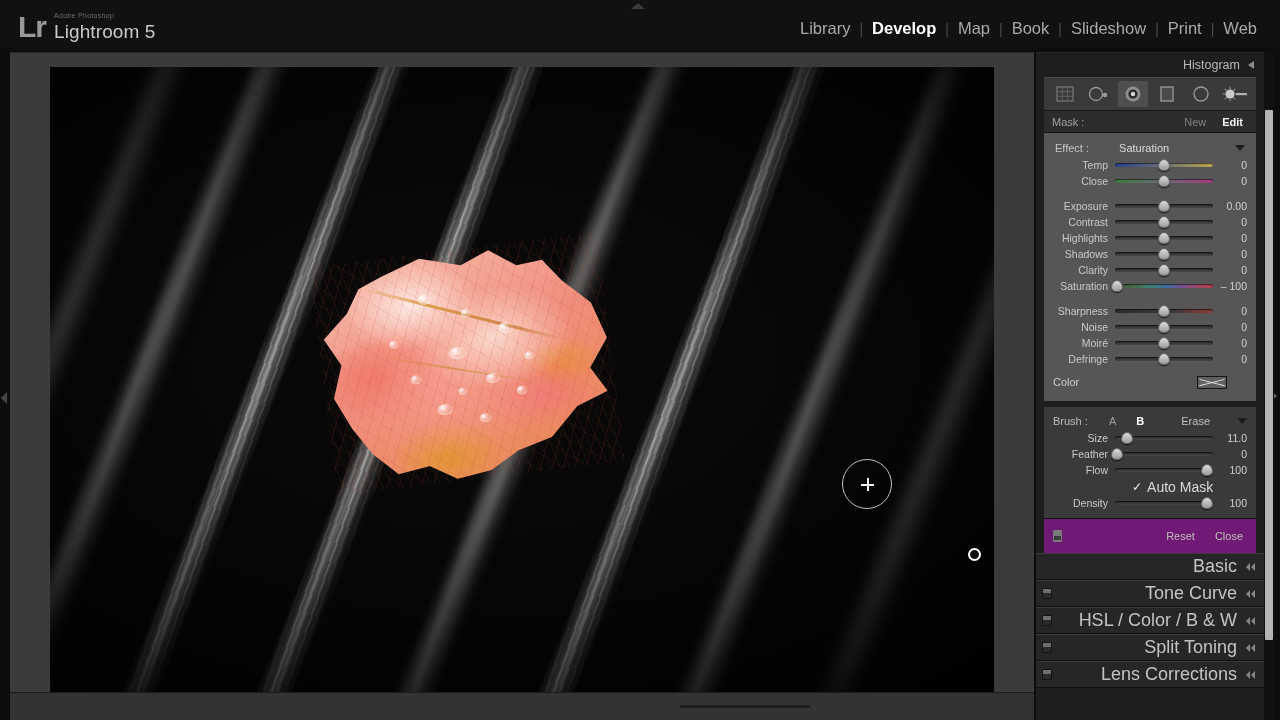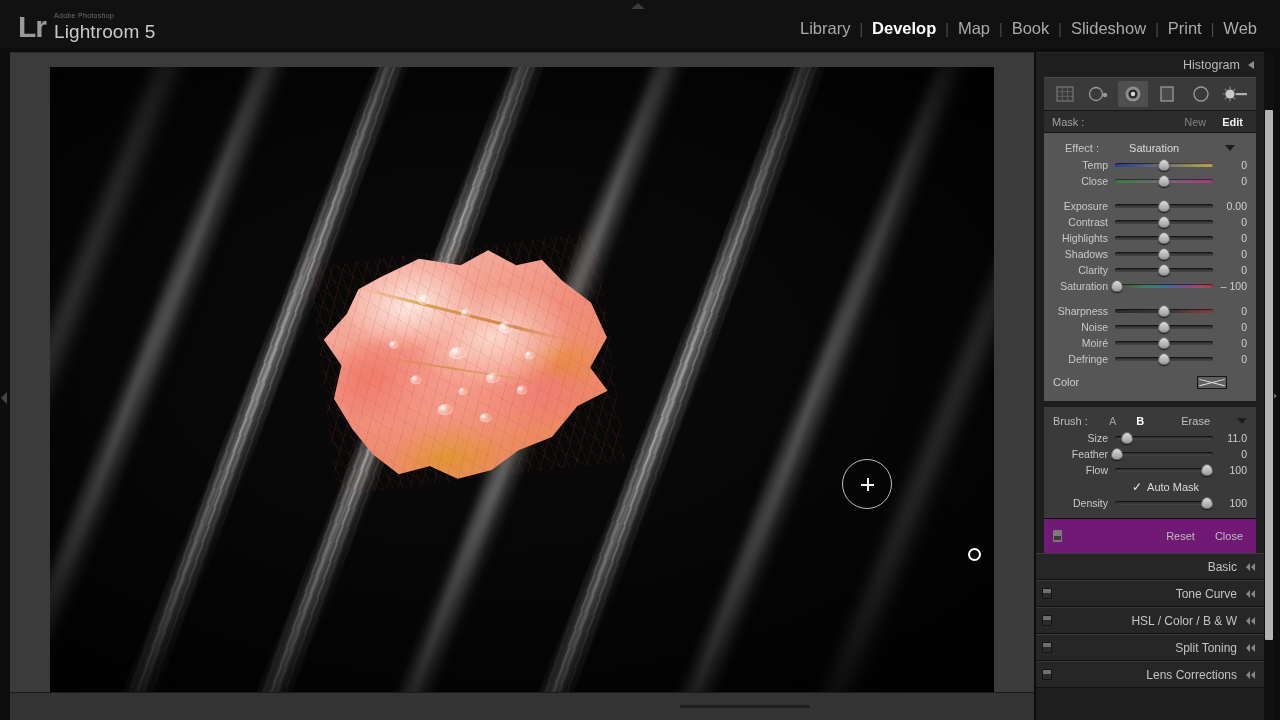--- a/index.html
+++ b/index.html
@@ -189,21 +189,21 @@
     margin: 0 8px; height: 22px; background: #2c2c2c;
     display: flex; align-items: center; padding: 0 8px; gap: 6px;
     border-bottom: 1px solid #151515;
   }
   #mask-row .lbl { font-size: 11px; color: #a0a0a0; flex: 1; }
   #mask-row .opt { font-size: 11px; color: #808080; padding: 0 5px; }
   #mask-row .opt.active { color: #f2f2f2; font-weight: bold; }
 
   
   #effect-block { margin: 0 8px; background: #565656; padding: 6px 0 8px; }
-  #effect-row { display: flex; align-items: center; height: 18px; padding: 0 21px; gap: 8px; }
+  #effect-row { display: flex; align-items: center; height: 18px; padding: 0 11px; gap: 8px; }
   #effect-row .e-lbl { color: #c6c6c6; font-size: 11px; }
   #effect-row .e-val { color: #dcdcdc; font-size: 11px; flex: 1; text-align: left; padding-left: 22px; }
   .tri-down { width: 0; height: 0; border-left: 5px solid transparent;
     border-right: 5px solid transparent; border-top: 6px solid #1c1c1c; }
 
   .srow { display: flex; align-items: center; height: 16px; padding: 0 9px; }
   .srow .slabel { width: 62px; text-align: right; font-size: 10.5px; color: #c9c9c9; padding-right: 7px; }
   .srow .strack {
     position: relative; flex: 1; height: 4px; border-radius: 2px;
     background: linear-gradient(180deg, #2b2b2b, #454545);
@@ -239,21 +239,21 @@
 
   
   #brush-block { margin: 6px 8px 0; background: #3a3a3a; padding: 5px 0 7px; }
   #brush-row { display: flex; align-items: center; height: 18px; padding: 0 9px; }
   #brush-row .b-lbl { font-size: 11px; color: #bdbdbd; width: 46px; }
   #brush-row .b-opt { font-size: 11px; color: #9d9d9d; padding: 0 10px; }
   #brush-row .b-opt.active { color: #ffffff; font-weight: bold; }
   #brush-row .b-erase { font-size: 11px; color: #c0c0c0; flex: 1; text-align: center; }
   #automask-row { display: flex; align-items: center; height: 17px; padding-left: 88px; gap: 5px; }
   #automask-check { font-size: 12px; color: #e8e8e8; line-height: 1; }
-  #automask-label { font-size: 11px; color: #dadada; }
+  #automask-label { font-size: 14px; color: #dadada; }
 
   #reset-row {
     margin: 0 8px; height: 20px; background: #701a75; display: flex; align-items: center;
     padding: 17px 9px; gap: 12px; border-top: 1px solid #0e0e0e;
   }
   #pin-icon { width: 9px; height: 12px; background: #7a7a7a; border-radius: 1px; position: relative; }
   #pin-icon::after { content: ""; position: absolute; left: 1px; top: 6px; width: 7px; height: 4px; background: #3a3a3a; }
   #reset-row .spacer { flex: 1; }
   #reset-row .rbtn { font-size: 11px; color: #bdbdbd; padding: 0 4px; }
 
@@ -261,21 +261,21 @@
   .psec {
     height: 27px; background: #262626; border-top: 1px solid #3a3a3a;
     border-bottom: 1px solid #101010; display: flex; align-items: center;
     padding: 0 9px 0 6px;
   }
   .psec .toggle {
     width: 10px; height: 11px; background: linear-gradient(180deg,#6e6e6e 0 50%, #2a2a2a 50% 100%);
     border: 1px solid #141414; border-radius: 1px;
   }
   .psec .toggle.hidden { visibility: hidden; }
-  .psec .ptitle { flex: 1; text-align: right; font-size: 12px; color: #c3c3c3; padding-right: 9px; }
+  .psec .ptitle { flex: 1; text-align: right; font-size: 18px; color: #c3c3c3; padding-right: 9px; }
   .psec .chev { display: flex; gap: 1px; }
   .psec .chev i { width: 0; height: 0; border-top: 4px solid transparent;
     border-bottom: 4px solid transparent; border-right: 4px solid #878787; }
 
   
   #bottom-strip {
     position: absolute; left: 10px; top: 692px; width: 1024px; height: 28px;
     background: #333333; border-top: 1px solid #1c1c1c;
   }
   #bottom-strip .tslider {

